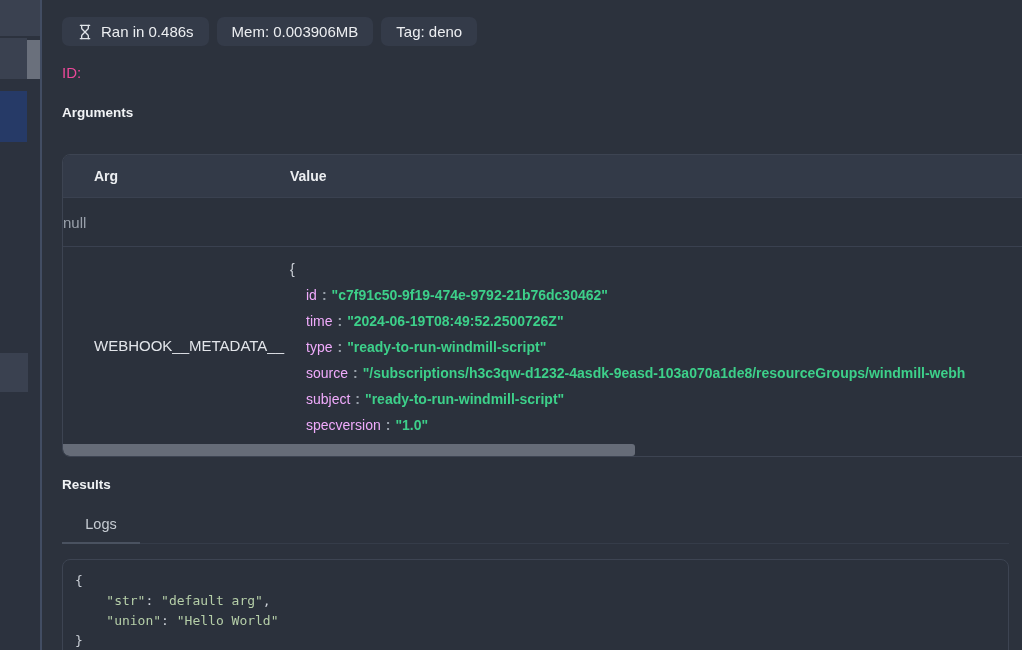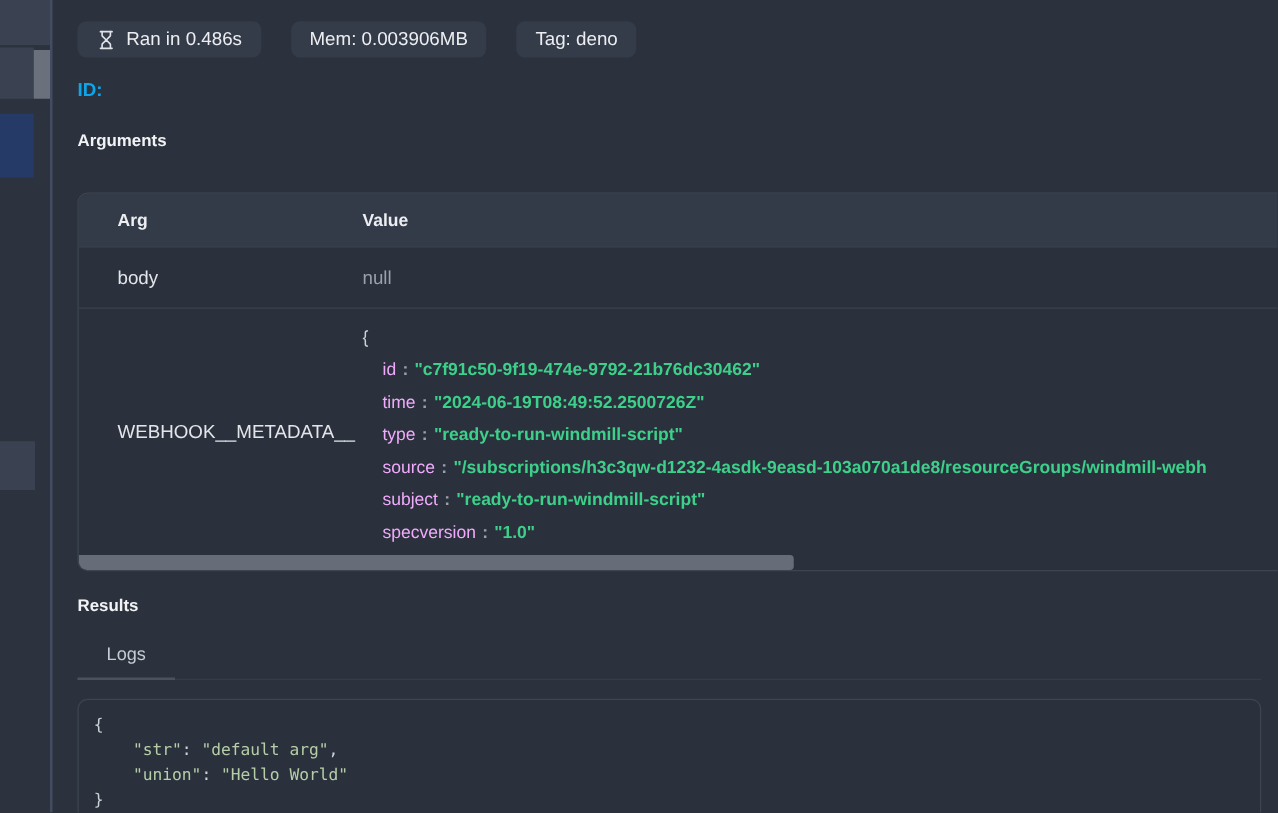--- a/index.html
+++ b/index.html
@@ -23,32 +23,32 @@
   .lp-rect-a { position: absolute; left: 0; top: 0; width: 40px; height: 36px; background: #3a4150; }
   .lp-rect-b { position: absolute; left: 0; top: 38px; width: 27px; height: 41px; background: #3a4150; }
   .lp-scroll-thumb { position: absolute; left: 27px; top: 40px; width: 13px; height: 39px; background: #6a707c; }
   .lp-blue { position: absolute; left: 0; top: 91px; width: 27px; height: 51px; background: #263a67; }
   .lp-rect-c { position: absolute; left: 0; top: 353px; width: 28px; height: 39px; background: #3a4150; }
 
   
   .main { position: absolute; left: 62px; top: 0; width: 947px; }
 
   
-  .badge-row { display: flex; gap: 24px; margin-top: 17px; }
+  .badge-row { display: flex; gap: 8px; margin-top: 17px; }
   .badge {
     display: inline-flex; align-items: center; gap: 8px;
     height: 29px; padding: 0 15px;
     background: #343b49; border-radius: 7px;
     color: #eceef1; font-size: 15px; white-space: nowrap;
   }
   .badge svg { display: block; }
 
   
   .id-line { margin-top: 18px; font-size: 15px; display: flex; gap: 7px; align-items: baseline; }
-  .id-label { color: #0ea5e9; font-weight: 700; }
+  .id-label { color: #ec4899; font-weight: 400; }
   .id-value { color: #3b82f6; text-decoration: none; cursor: pointer; }
 
   
   .section-heading { color: #f1f3f5; font-weight: 700; font-size: 13.5px; }
   .heading-args { margin-top: 24px; }
   .heading-results { margin-top: 20px; }
 
   
   .args-table {
     margin-top: 34px;
@@ -157,21 +157,20 @@
 
   <div class="section-heading heading-args">Arguments</div>
 
   <div class="args-table">
     <div class="t-header">
       <div class="t-cell-arg">Arg</div>
       <div>Value</div>
     </div>
 
     <div class="t-row-body">
-      <div class="t-cell-arg">body</div>
       <div class="t-null">null</div>
     </div>
 
     <div class="t-row-meta">
       <div class="t-meta-key">WEBHOOK__METADATA__</div>
       <div class="t-meta-json">
         <div class="j-line j-brace">{</div>
         <div class="j-line j-entry">
           <span class="j-key">id</span><span class="j-colon">:</span><span class="j-val">"c7f91c50-9f19-474e-9792-21b76dc30462"</span>
         </div>

